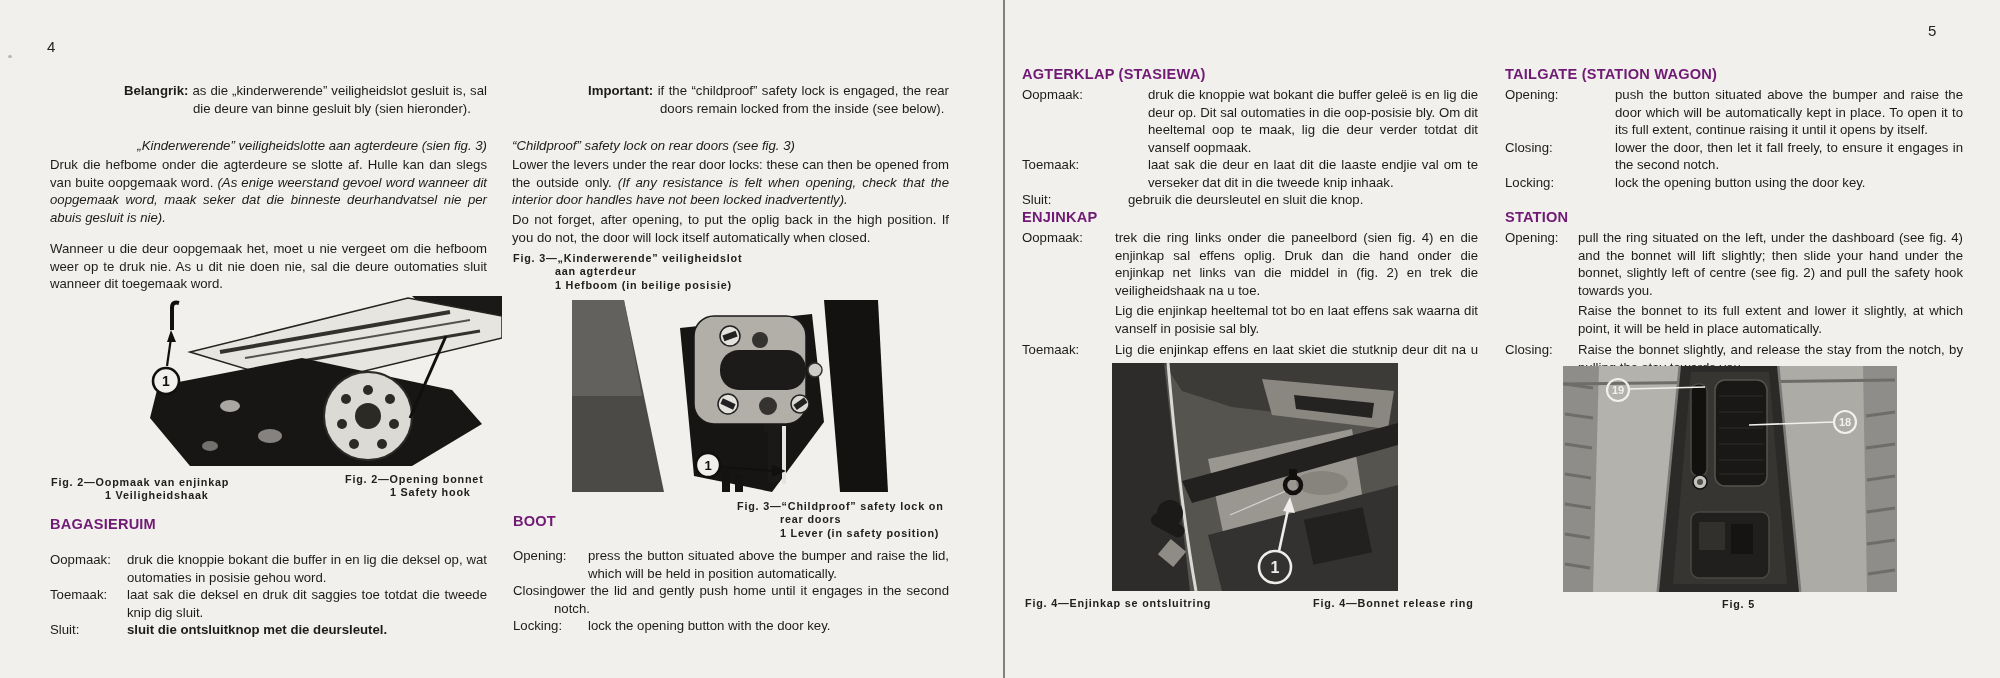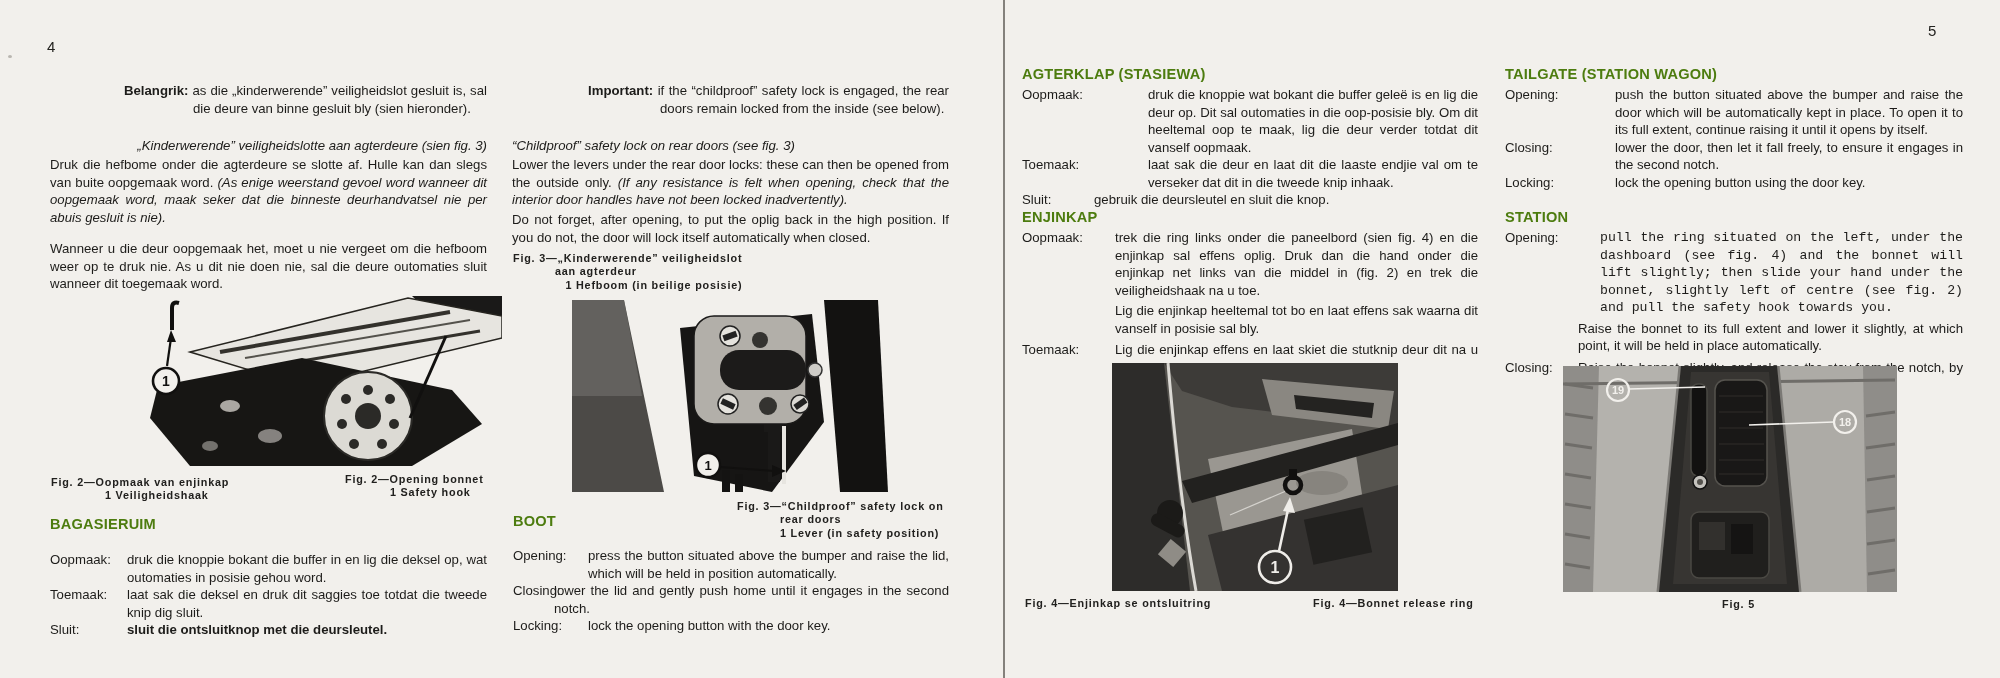--- a/index.html
+++ b/index.html
@@ -7,21 +7,21 @@
     position:relative;width:2000px;height:678px;overflow:hidden;
     background:#f2f0ec;
     font-family:"Liberation Sans", sans-serif;
     color:#1d1c1a;
   }
   .abs{position:absolute;}
   .pagenum{font-size:15px;color:#242320;}
   .para{font-size:13.2px;line-height:17.5px;text-align:justify;}
   .ital{font-style:italic;}
   .b{font-weight:bold;}
-  .heading{font-size:14.6px;font-weight:bold;letter-spacing:.2px;color:#4d7c0f;}
+  .heading{font-size:14.6px;font-weight:bold;letter-spacing:.2px;color:#701a75;}
   .cap{font-size:10.8px;font-weight:bold;letter-spacing:.8px;line-height:13.4px;color:#21201e;white-space:nowrap;}
   .hang{font-size:13.2px;line-height:17.5px;text-align:justify;}
   .defentry{position:relative;font-size:13.2px;line-height:17.5px;}
   .defentry .lbl{position:absolute;left:0;top:0;}
   .defentry .txt{text-align:justify;}
   .divider{position:absolute;left:1003px;top:0;width:2px;height:678px;background:#84817c;}
   .speck{position:absolute;width:4px;height:3px;background:#b9b6b0;border-radius:50%;}
   svg text{font-family:"Liberation Sans", sans-serif;font-weight:bold;}
 </style>
 </head>
@@ -97,21 +97,21 @@
 
   <div class="abs para ital" style="left:512px;top:137px;width:437px;text-align:left;">“Childproof” safety lock on rear doors (see fig. 3)</div>
 
   <div class="abs para" style="left:512px;top:156px;width:437px;"><span>Lower the levers under the rear door locks: these can then be opened from the outside only. </span><span class="ital">(If any resistance is felt when opening, check that the interior door handles have not been locked inadvertently).</span></div>
 
   <div class="abs para" style="left:512px;top:211px;width:437px;">Do not forget, after opening, to put the oplig back in the high position. If you do not, the door will lock itself automatically when closed.</div>
 
   <div class="abs cap" style="left:513px;top:252px;">
     <div>Fig. 3—„Kinderwerende” veiligheidslot</div>
     <div style="padding-left:42px;">aan agterdeur</div>
-    <div style="padding-left:42px;text-align:right;">1 Hefboom (in beilige posisie)</div>
+    <div style="padding-left:42px;">1 Hefboom (in beilige posisie)</div>
   </div>
 
   <svg class="abs" style="left:572px;top:300px;" width="316" height="192" viewBox="0 0 316 192" role="img">
     <polygon points="0,0 52,0 92,192 0,192" fill="#4c4a47"></polygon>
     <polygon points="0,0 52,0 70,96 0,96" fill="#6b6966" opacity=".75"></polygon>
     <polygon points="252,0 306,0 316,192 268,192" fill="#131211"></polygon>
     <path d="M108,28 L240,14 L252,122 L200,192 L122,176 Z" fill="#161514"></path>
     <rect x="122" y="16" width="112" height="108" rx="20" fill="#b2afa9" stroke="#1a1918" stroke-width="1.5"></rect>
     <rect x="148" y="50" width="86" height="40" rx="19" fill="#1c1b1a"></rect>
     <circle cx="158" cy="36" r="10" fill="#e4e2dd" stroke="#222" stroke-width="1.5"></circle>
@@ -168,21 +168,21 @@
     <div class="defentry">
       <span class="lbl">Oopmaak:</span>
       <div class="txt" style="margin-left:126px;">druk die knoppie wat bokant die buffer geleë is en lig die deur op. Dit sal outomaties in die oop-posisie bly. Om dit heeltemal oop te maak, lig die deur verder totdat dit vanself oopmaak.</div>
     </div>
     <div class="defentry">
       <span class="lbl">Toemaak:</span>
       <div class="txt" style="margin-left:126px;">laat sak die deur en laat dit die laaste endjie val om te verseker dat dit in die tweede knip inhaak.</div>
     </div>
     <div class="defentry">
       <span class="lbl">Sluit:</span>
-      <div class="txt" style="margin-left:72px;">gebruik die deursleutel en sluit die knop.</div>
+      <div class="txt" style="margin-left:106px;">gebruik die deursleutel en sluit die knop.</div>
     </div>
   </div>
 
   <div class="abs heading" style="left:1022px;top:209px;">ENJINKAP</div>
 
   <div class="abs" style="left:1022px;top:229px;width:456px;">
     <div class="defentry">
       <span class="lbl">Oopmaak:</span>
       <div class="txt" style="margin-left:93px;">trek die ring links onder die paneelbord (sien fig. 4) en die enjinkap sal effens oplig. Druk dan die hand onder die enjinkap net links van die middel in (fig. 2) en trek die veiligheidshaak na u toe.</div>
     </div>
@@ -237,21 +237,21 @@
       <span class="lbl">Locking:</span>
       <div class="txt" style="margin-left:110px;">lock the opening button using the door key.</div>
     </div>
   </div>
 
   <div class="abs heading" style="left:1505px;top:209px;">STATION</div>
 
   <div class="abs" style="left:1505px;top:229px;width:458px;">
     <div class="defentry">
       <span class="lbl">Opening:</span>
-      <div class="txt" style="margin-left:95px;font-family:Liberation Mono, monospace;">pull the ring situated on the left, under the dashboard (see fig. 4) and the bonnet will lift slightly; then slide your hand under the bonnet, slightly left of centre (see fig. 2) and pull the safety hook towards you.</div>
+      <div class="txt" style="margin-left:73px;">pull the ring situated on the left, under the dashboard (see fig. 4) and the bonnet will lift slightly; then slide your hand under the bonnet, slightly left of centre (see fig. 2) and pull the safety hook towards you.</div>
     </div>
     <div class="defentry" style="margin-top:3px;">
       <div class="txt" style="margin-left:73px;">Raise the bonnet to its full extent and lower it slightly, at which point, it will be held in place automatically.</div>
     </div>
     <div class="defentry" style="margin-top:4px;">
       <span class="lbl">Closing:</span>
       <div class="txt" style="margin-left:73px;">Raise the bonnet slightly, and release the stay from the notch, by pulling the stay towards you.</div>
     </div>
   </div>
 

